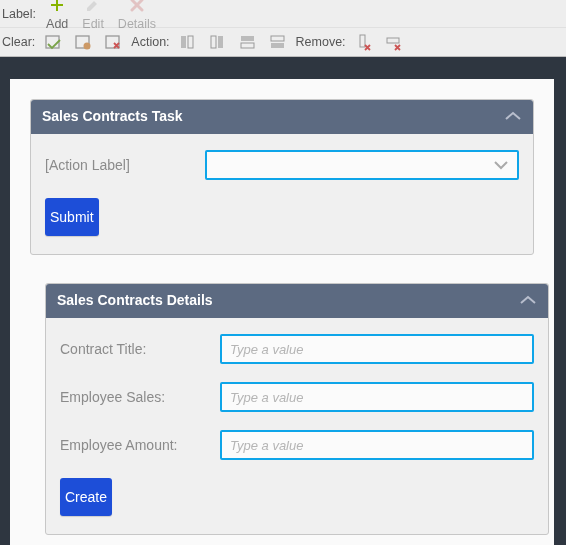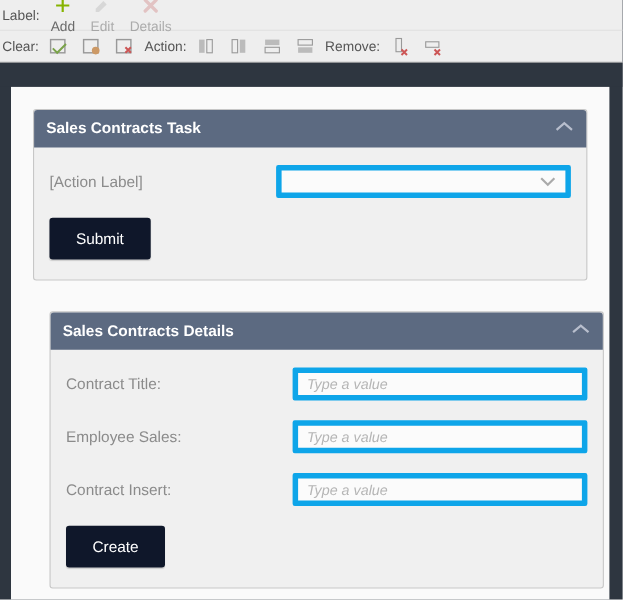--- a/index.html
+++ b/index.html
@@ -24,34 +24,34 @@
   .panel { background: #f0f0f0; border: 1px solid #c7c7c7; border-radius: 3px; margin-bottom: 28px; width: 100%; }
   .panel:last-child { margin-bottom: 0; margin-left: 15px; }
   .panel-header {
     background: #5c6a81; color: #fff; font-size: 14px; font-weight: 600;
     padding: 8px 11px; display: flex; align-items: flex-start; justify-content: space-between;
     border-top-left-radius: 3px; border-top-right-radius: 3px;
   }
   .panel-header .collapse { color: #b8becd; font-size: 16px; }
   .panel-body { padding: 16px 14px 18px 14px; }
 
-  .form-row { display: flex; align-items: center; margin-bottom: 18px; gap: 46px; }
+  .form-row { display: flex; align-items: center; margin-bottom: 18px; }
   .form-row:last-of-type { margin-bottom: 18px; }
   .form-label { flex: 0 0 160px; color: #8b8b8b; font-size: 14px; }
   .form-input, .form-select {
-    flex: 1; background: #fbfbfb; border: 5px solid #0ea5e9; border-radius: 2px;
+    flex: 1; background: #fbfbfb; border: 2px solid #0ea5e9; border-radius: 2px;
     height: 30px; font-size: 13px; color: #444; padding: 0 8px; font-style: italic;
   }
   .form-input::placeholder { color: #b5b5b5; font-style: italic; }
   .form-select { display: flex; align-items: center; justify-content: space-between; font-style: normal; cursor: pointer; }
   .form-select .chev { color: #aaa; }
 
   .btn {
-    background: #0f172a; color: #fff; border: none; border-radius: 3px;
-    height: 38px; padding: 0 24px; font-size: 14px; cursor: pointer;
+    background: #1d4ed8; color: #fff; border: none; border-radius: 3px;
+    height: 38px; padding: 0 5px; font-size: 14px; cursor: pointer;
     box-shadow: 0 1px 1px rgba(0,0,0,0.15);
   }
 
 </style>
 </head>
 <body>
 
 <div class="toolbar">
   <div class="toolbar-row top">
     <span class="tb-label">Label:</span>
@@ -182,20 +182,20 @@
     <div class="panel-body">
       <div class="form-row">
         <span class="form-label">Contract Title:</span>
         <input class="form-input" type="text" placeholder="Type a value" style="">
       </div>
       <div class="form-row">
         <span class="form-label">Employee Sales:</span>
         <input class="form-input" type="text" placeholder="Type a value" style="">
       </div>
       <div class="form-row">
-        <span class="form-label">Contract Insert:</span>
+        <span class="form-label">Employee Amount:</span>
         <input class="form-input" type="text" placeholder="Type a value" style="">
       </div>
       <button class="btn">Create</button>
     </div>
   </div>
 
 </div>
 
 </body></html>

